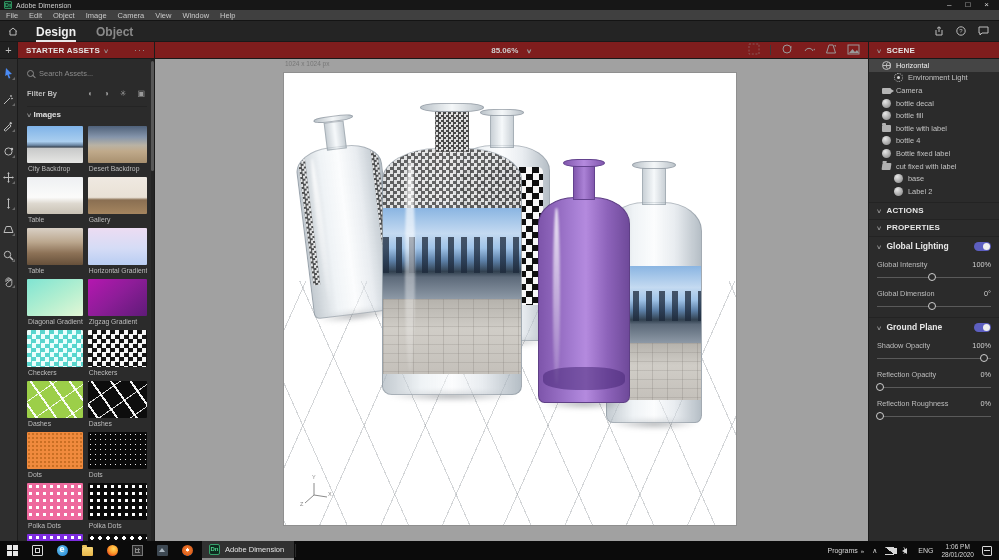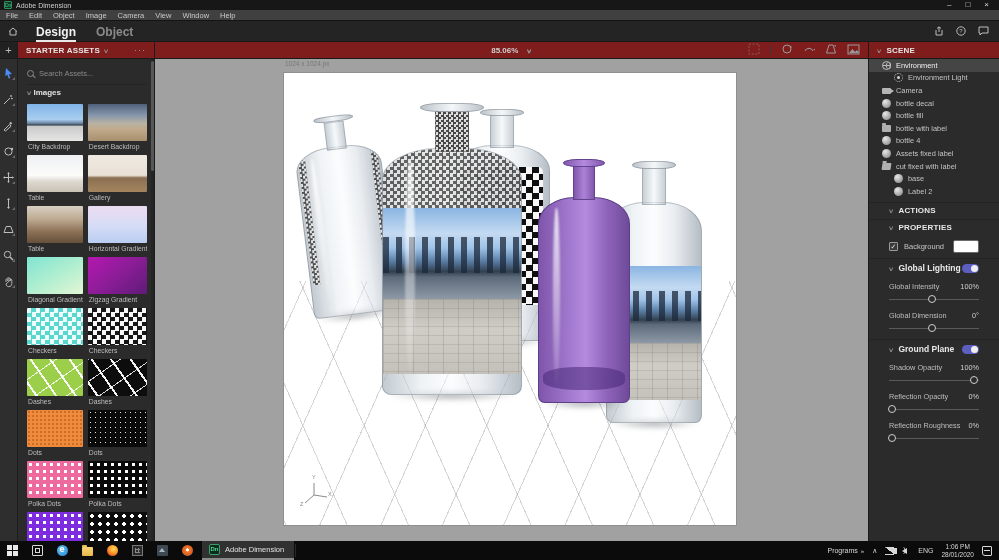--- a/index.html
+++ b/index.html
@@ -146,21 +146,21 @@
   .ic-globe::before{content:"";position:absolute;left:0;right:0;top:3px;height:1px;background:#bdbdbd;}
   .ic-globe::after{content:"";position:absolute;left:3px;top:0;bottom:0;width:3px;border-left:1px solid #bdbdbd;border-right:1px solid #bdbdbd;border-radius:50%;}
   .ic-light{border-radius:50%;border:1px dotted #bdbdbd;}
   .ic-light::before{content:"";position:absolute;left:2px;top:2px;width:3px;height:3px;border-radius:50%;background:#d5d5d5;}
   .ic-camera{background:#b5b5b5;height:6px;margin-top:1.5px;border-radius:1px;}
   .ic-camera::after{content:"";position:absolute;right:-3px;top:1px;border-top:2px solid transparent;border-bottom:2px solid transparent;border-left:3px solid #b5b5b5;}
   .ic-folder{background:#b0b0b0;height:7px;margin-top:1px;border-radius:1px;}
   .ic-folder::before{content:"";position:absolute;left:0;top:-2px;width:4px;height:2px;background:#b0b0b0;border-radius:1px 1px 0 0;}
   .ic-folder-open{background:#b0b0b0;height:7px;margin-top:1px;border-radius:1px;transform:skewX(-8deg);}
   .ic-folder-open::before{content:"";position:absolute;left:0;top:-2px;width:4px;height:2px;background:#b0b0b0;}
-  .sect{border-top:1px solid #232323;padding:0 20px;flex:0 0 auto;}
+  .sect{border-top:1px solid #232323;padding:0 8px;flex:0 0 auto;}
   .sect-head{height:16px;display:flex;align-items:center;}
   .toggle{margin-left:auto;width:17px;height:9px;border-radius:5px;background:#5d5fc0;position:relative;}
   .toggle::after{content:"";position:absolute;right:1px;top:1px;width:7px;height:7px;border-radius:50%;background:#efefef;}
   .match-btn{margin:3px 0 8px;height:20px;background:#363636;border:1px solid #4a4a4a;border-radius:3px;display:flex;align-items:center;gap:6px;padding:0 7px;}
   .match-btn .mico{width:11px;height:8px;border:1px solid #6e6e6e;border-radius:1px;position:relative;}
   .match-btn .mico::after{content:"+";position:absolute;right:-4px;top:-5px;color:#6e6e6e;font-size:7px;}
   .match-btn .mlbl{color:#7a7a7a;font-size:7.5px;}
   .prop-row{height:22px;display:flex;align-items:center;gap:6px;}
   .checkbox{width:9px;height:9px;border:1px solid #9a9a9a;border-radius:1px;color:#e0e0e0;font-size:7px;line-height:8px;text-align:center;background:#3a3a3a;}
   .prop-lbl{color:#c4c4c4;font-size:7.5px;}
@@ -335,20 +335,29 @@
       <div class="col-header">
         <span class="assets-title">STARTER ASSETS</span>
         <span class="chev">∨</span>
         <span class="assets-menu">···</span>
       </div>
       <div class="assets-body">
         <div class="search-row">
           <span class="search-glyph"></span>
           <input class="search-input" placeholder="Search Assets..." style="">
         </div>
+        <div class="filter-row">
+          <span class="filter-label">Filter By</span>
+          <span class="filter-icons">
+            <span>◐</span>
+              <span>◑</span>
+              <span>✳</span>
+              <span>▣</span>
+          </span>
+        </div>
         <div class="sec-row">
           <span class="chev" style="margin-left:0;">∨</span>
           <span class="sec-label">Images</span>
         </div>
         <div class="asset-grid">
           <div class="asset">
               <div class="thumb th-city"></div>
               <div class="asset-label">City Backdrop</div>
             </div>
             <div class="asset">
@@ -529,21 +538,21 @@
 
     <div class="col scene-col">
       <div class="col-header">
         <span class="chev" style="margin:0 5px 0 0;">∨</span>
         <span class="panel-h">SCENE</span>
       </div>
       <div class="scene-body">
         <div class="scene-row selected">
             <span class="ind ind-0"></span>
             <span class="nico ic-globe"></span>
-            <span class="lbl">Environment</span>
+            <span class="lbl">Horizontal</span>
           </div>
           <div class="scene-row">
             <span class="ind ind-1"></span>
             <span class="nico ic-light"></span>
             <span class="lbl">Environment Light</span>
           </div>
           <div class="scene-row">
             <span class="ind ind-0"></span>
             <span class="nico ic-camera"></span>
             <span class="lbl">Camera</span>
@@ -564,21 +573,21 @@
             <span class="lbl">bottle with label</span>
           </div>
           <div class="scene-row">
             <span class="ind ind-0"></span>
             <span class="nico ic-sphere"></span>
             <span class="lbl">bottle 4</span>
           </div>
           <div class="scene-row">
             <span class="ind ind-0"></span>
             <span class="nico ic-sphere"></span>
-            <span class="lbl">Assets fixed label</span>
+            <span class="lbl">Bottle fixed label</span>
           </div>
           <div class="scene-row">
             <span class="ind ind-0"></span>
             <span class="nico ic-folder-open"></span>
             <span class="lbl">cut fixed with label</span>
           </div>
           <div class="scene-row">
             <span class="ind ind-1"></span>
             <span class="nico ic-sphere"></span>
             <span class="lbl">base</span>
@@ -593,25 +602,20 @@
           <div class="sect-head">
             <span class="chev" style="margin:0 5px 0 0;">∨</span>
             <span class="panel-h">ACTIONS</span>
           </div>
         </div>
 
         <div class="sect">
           <div class="sect-head">
             <span class="chev" style="margin:0 5px 0 0;">∨</span>
             <span class="panel-h">PROPERTIES</span>
-          </div>
-          <div class="prop-row">
-            <span class="checkbox">✓</span>
-            <span class="prop-lbl">Background</span>
-            <span class="swatch"></span>
           </div>
         </div>
 
         <div class="sect">
           <div class="sect-head gl-head" style="height:19px;">
             <span class="chev" style="margin:0 5px 0 0;">∨</span>
             <span class="panel-h2">Global Lighting</span>
             <span class="toggle"></span>
           </div>
           <div class="slider-row">

